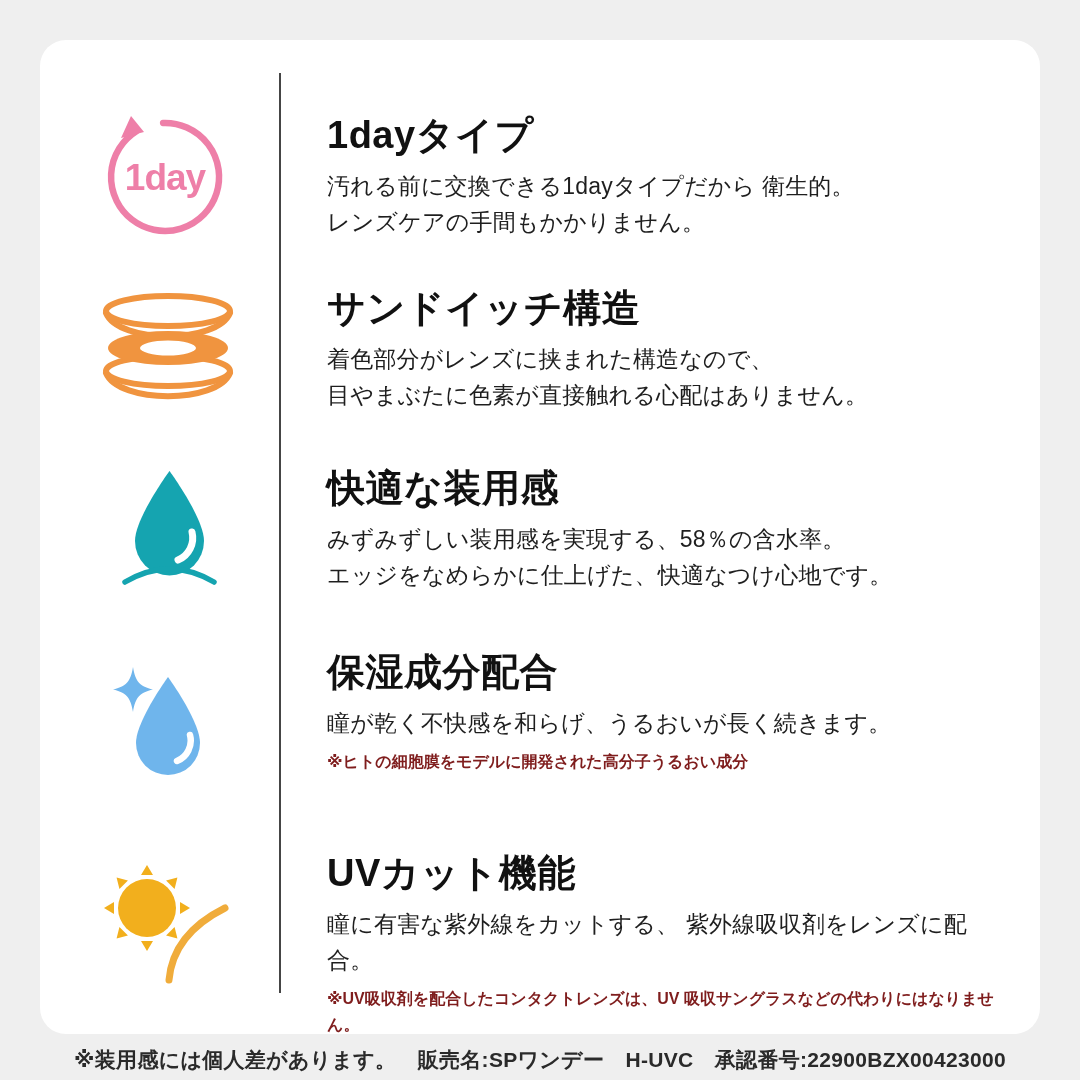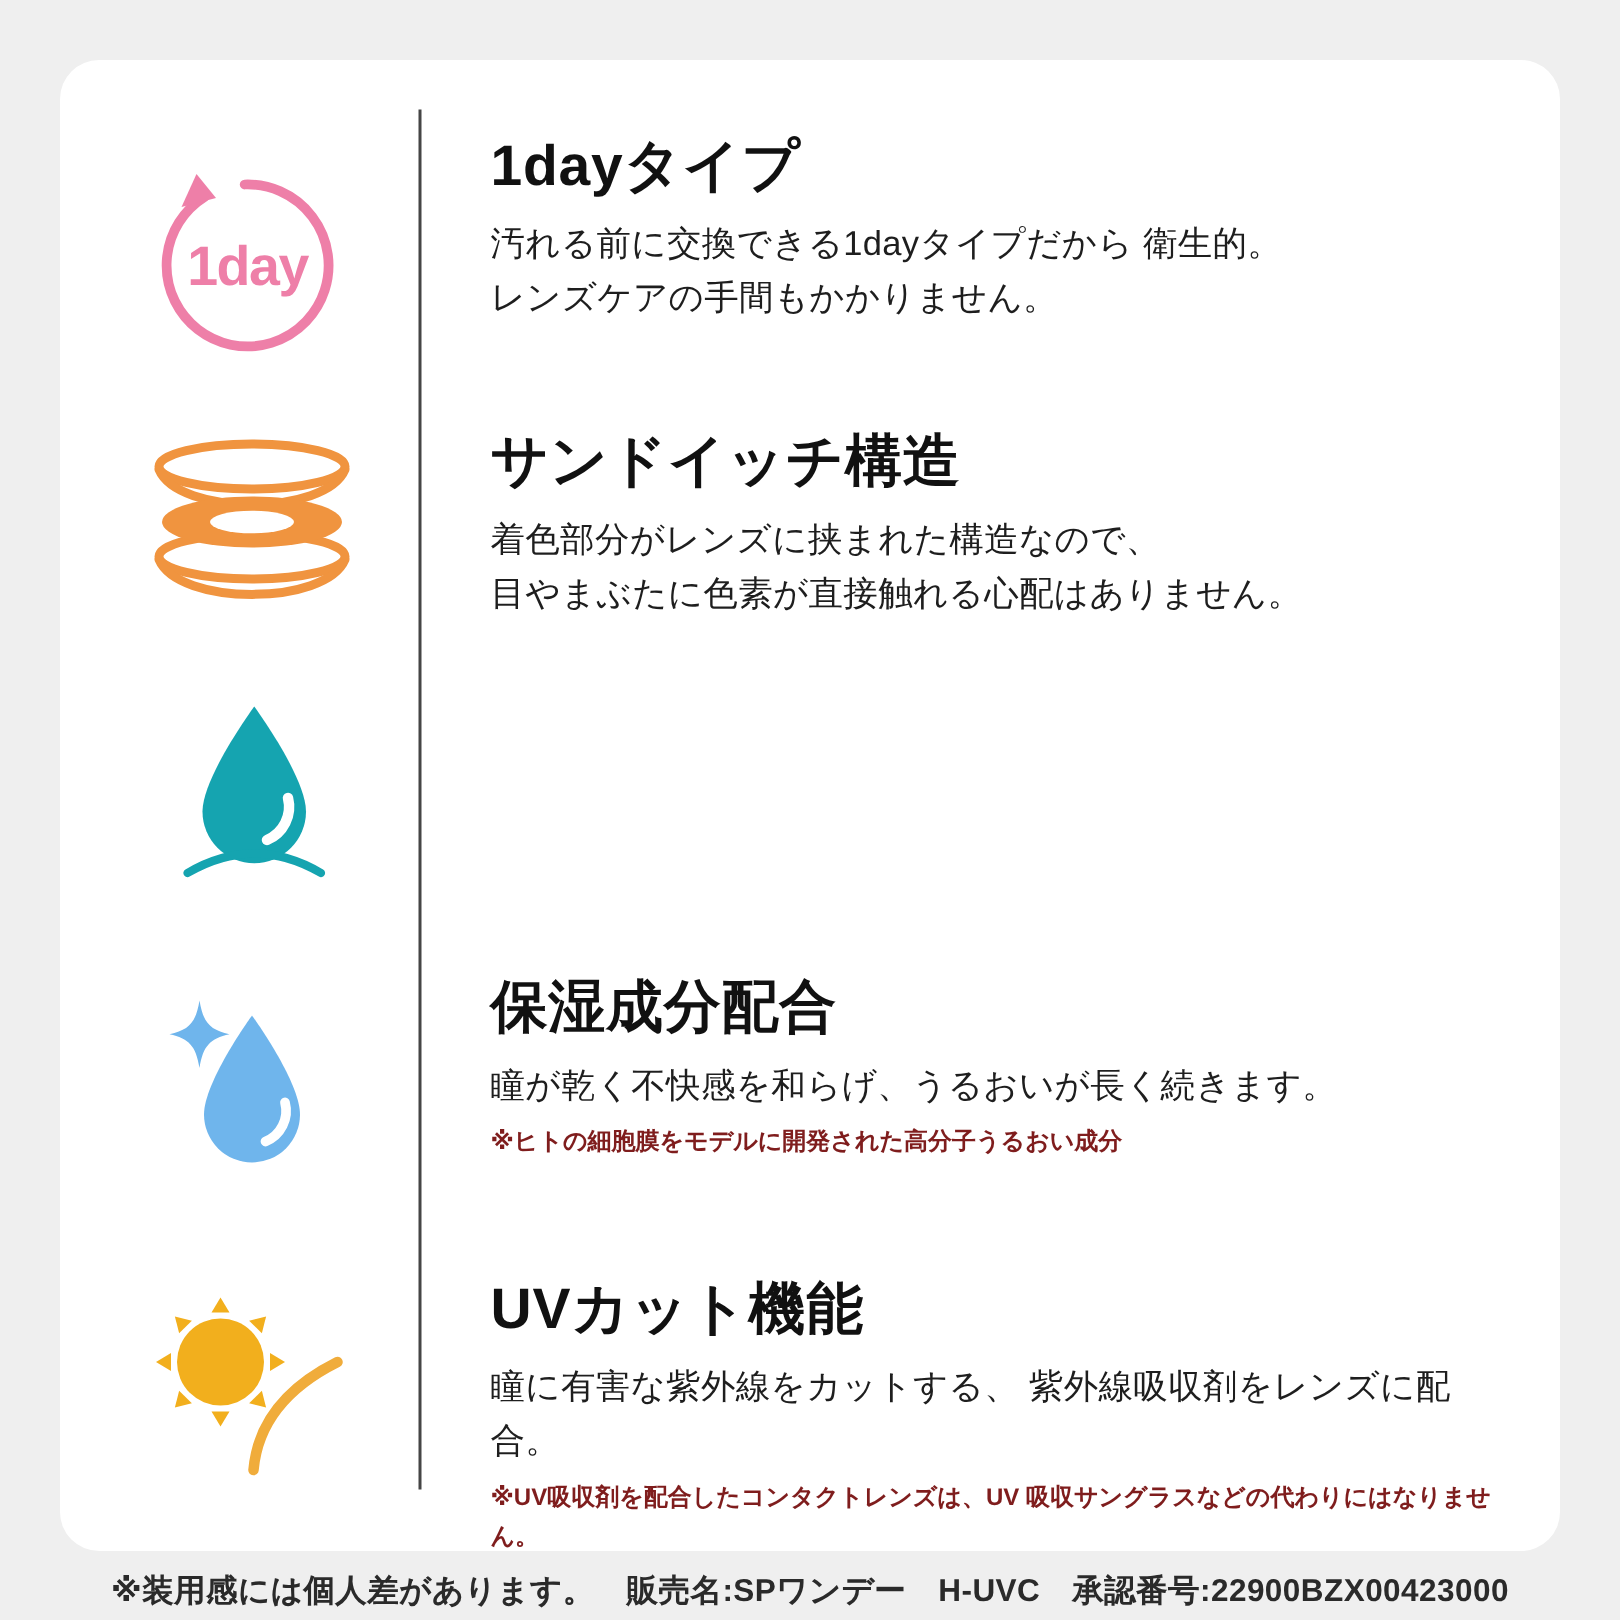--- a/index.html
+++ b/index.html
@@ -94,32 +94,37 @@
           <polygon points="50,9 44,19 56,19" transform="rotate(135 50 52)"></polygon>
           <polygon points="50,9 44,19 56,19" transform="rotate(180 50 52)"></polygon>
           <polygon points="50,9 44,19 56,19" transform="rotate(225 50 52)"></polygon>
           <polygon points="50,9 44,19 56,19" transform="rotate(270 50 52)"></polygon>
           <polygon points="50,9 44,19 56,19" transform="rotate(315 50 52)"></polygon>
         </g>
         <path d="M 72 124 Q 76 78 128 52" fill="none" stroke="#f0ac3b" stroke-width="7" stroke-linecap="round"></path>
       </svg>
     </div>
 
-    <div class="feature-text" style="top:48px;">
+    <div class="feature-text" style="top:72px;">
       <h2>1dayタイプ</h2>
       <p class="line">汚れる前に交換できる1dayタイプだから 衛生的。</p>
       <p class="line">レンズケアの手間もかかりません。</p>
     </div>
 
     <div class="feature-text" style="top:245px;">
       <h2>サンドイッチ構造</h2>
       <p class="line">着色部分がレンズに挟まれた構造なので、</p>
       <p class="line">目やまぶたに色素が直接触れる心配はありません。</p>
     </div>
 
+    <div class="feature-text" style="top:425px;">
+      <h2>快適な装用感</h2>
+      <p class="line">みずみずしい装用感を実現する、58％の含水率。</p>
+      <p class="line">エッジをなめらかに仕上げた、快適なつけ心地です。</p>
+    </div>
 
     <div class="feature-text" style="top:609px;">
       <h2>保湿成分配合</h2>
       <p class="line">瞳が乾く不快感を和らげ、うるおいが長く続きます。</p>
       <div class="notes">
         <p class="note">※ヒトの細胞膜をモデルに開発された高分子うるおい成分</p>
       </div>
     </div>
 
     <div class="feature-text" style="top:810px;">

